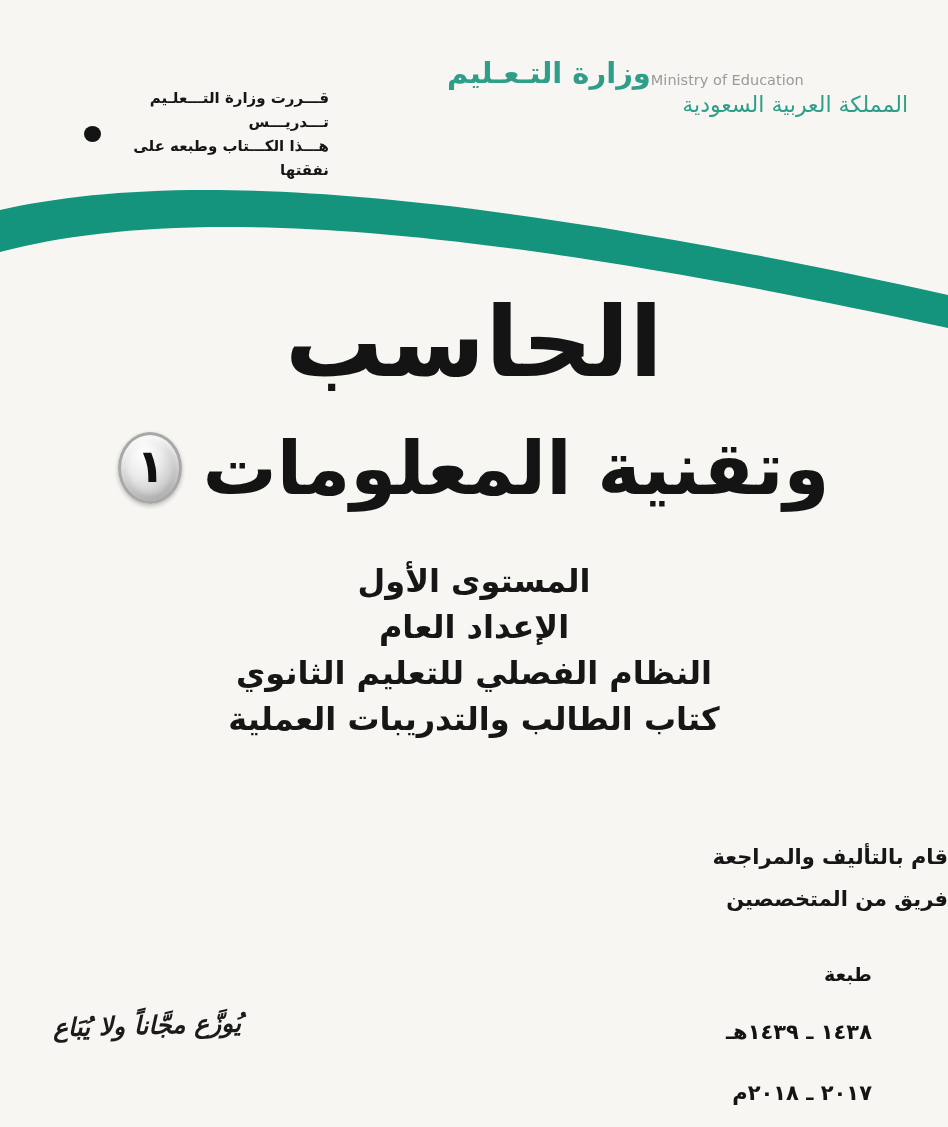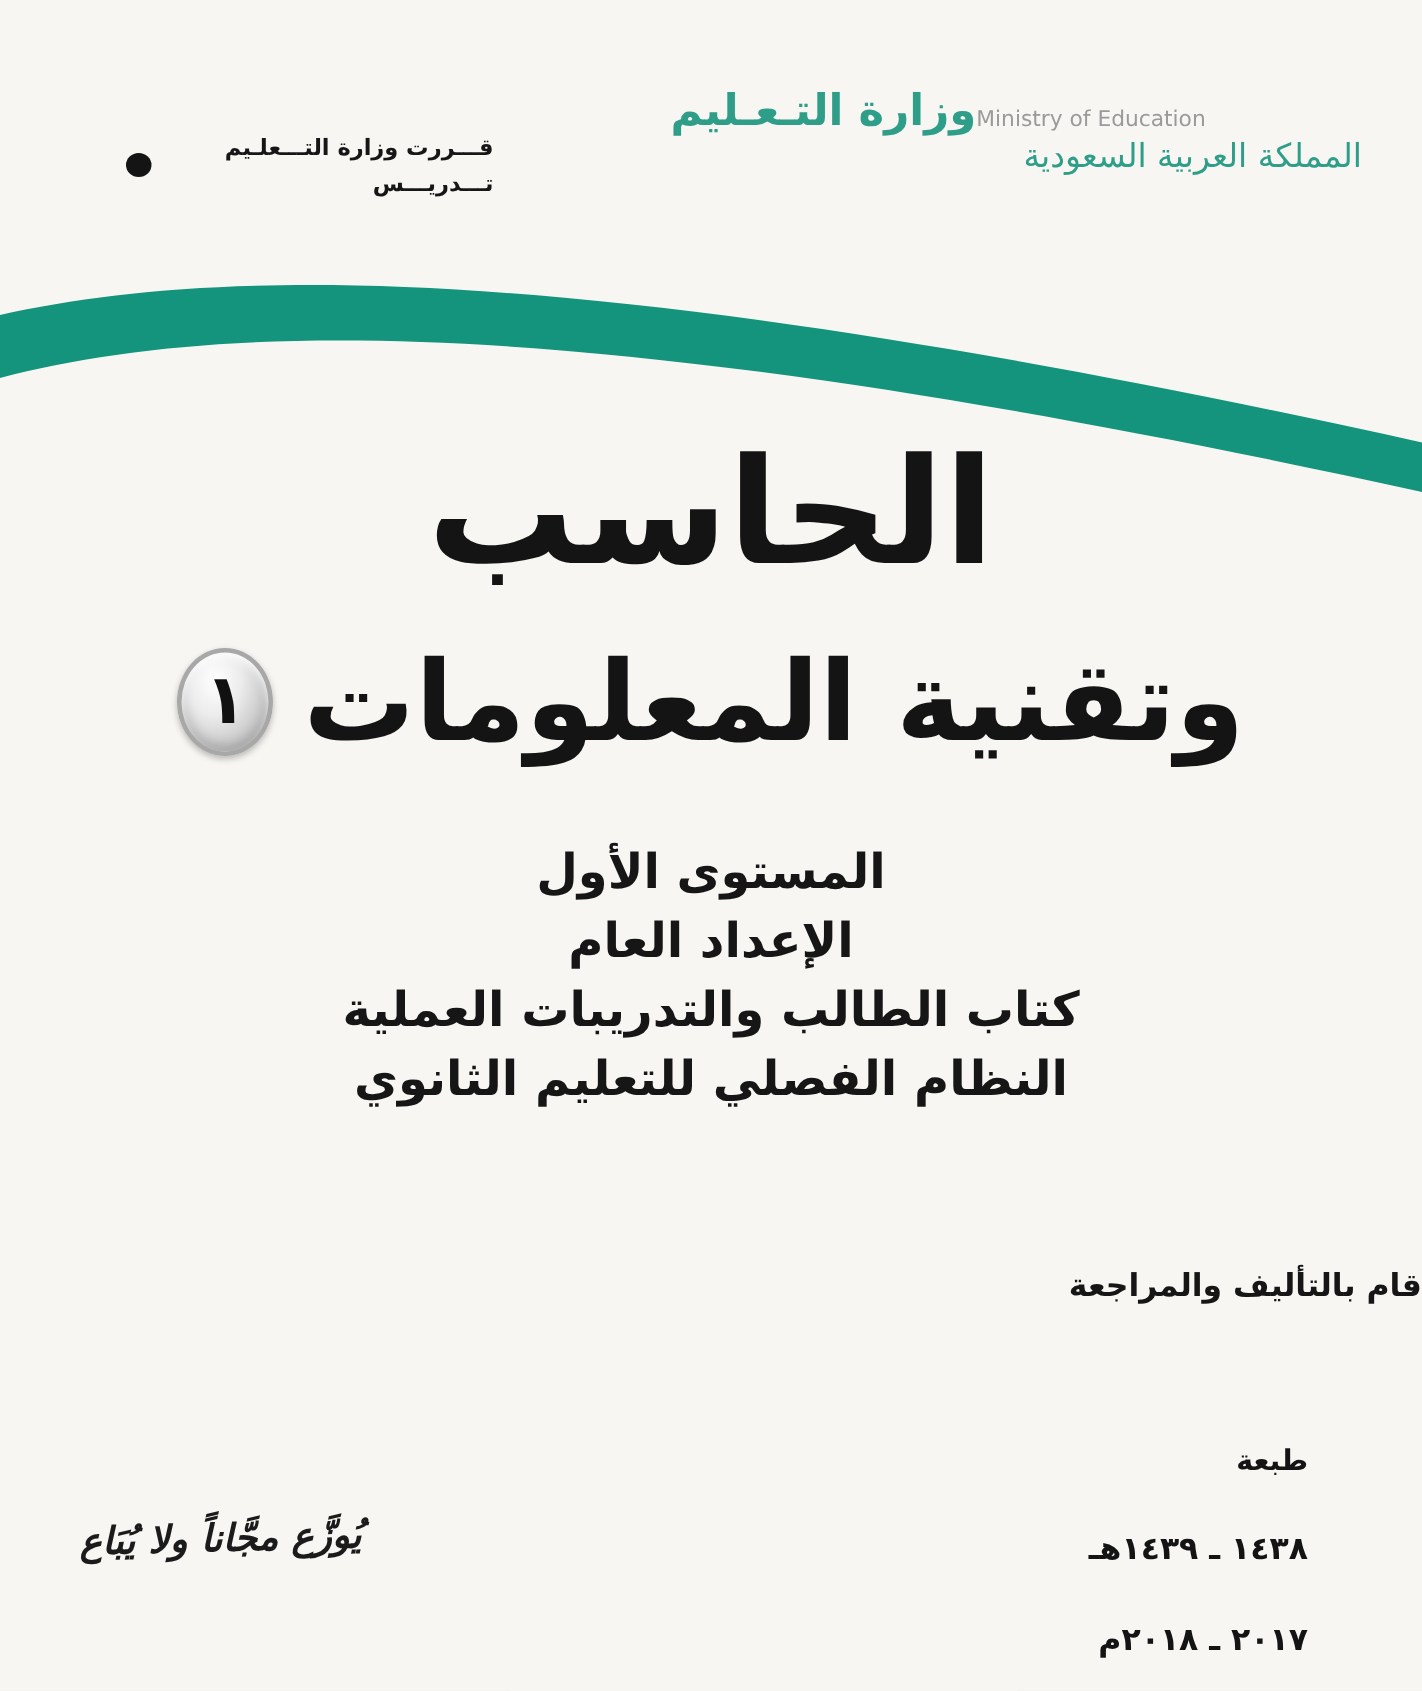--- a/index.html
+++ b/index.html
@@ -114,20 +114,21 @@
 <div class="cover">
 
   <svg class="swoosh" width="948" height="230" viewBox="0 0 948 230" aria-hidden="true">
     <path d="M0,52 C160,16 420,20 948,137 L948,170 C420,54 160,52 0,94 Z" fill="#14947c"></path>
   </svg>
 
   <div class="statement">
     <span class="bullet"></span>
     <div class="statement-text">
       <div>قـــررت وزارة التـــعلـيم تـــدريـــس</div>
+      <div>هـــذا الكـــتاب وطبعه على نفقتها</div>
     </div>
   </div>
 
   <div class="logo">
     <svg class="logo-dots" width="152" height="60" viewBox="0 0 160 62" aria-hidden="true">
 
       <circle cx="8" cy="14" r="5" fill="#1d7b61"></circle>
         <circle cx="20" cy="12" r="5.5" fill="#2f9e85"></circle>
       <circle cx="32" cy="11" r="5.5" fill="#1d7b61"></circle>
         <circle cx="44" cy="12" r="4.5" fill="#2f9e85"></circle>
@@ -192,26 +193,27 @@
   <div class="title2-row">
     <span class="title2">وتقنية المعلومات</span>
     <span class="badge">
       <span>١</span>
     </span>
   </div>
 
   <div class="subtitles">
     <div>المستوى الأول</div>
     <div>الإعداد العام</div>
+    <div>النظام الفصلي للتعليم الثانوي</div>
     <div>كتاب الطالب والتدريبات العملية</div>
-    <div>النظام الفصلي للتعليم الثانوي</div>
   </div>
 
   <div class="authors">
     <div>قام بالتأليف والمراجعة</div>
+    <div>فريق من المتخصصين</div>
   </div>
 
   <div class="edition">
     <div class="edition-label">طبعة</div>
     <div class="edition-line">١٤٣٨ ـ ١٤٣٩هـ</div>
     <div class="edition-line">٢٠١٧ ـ ٢٠١٨م</div>
   </div>
 
   <div class="free-note">يُوزَّع مجَّاناً ولا يُبَاع</div>
 

